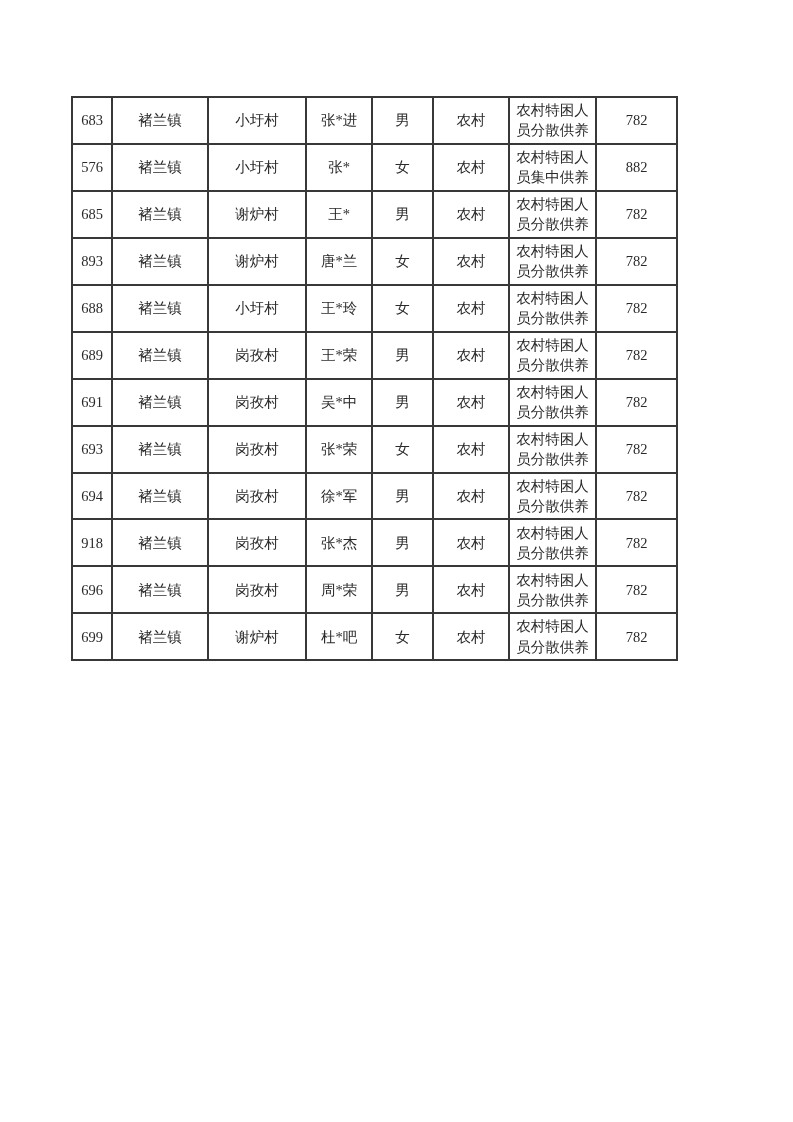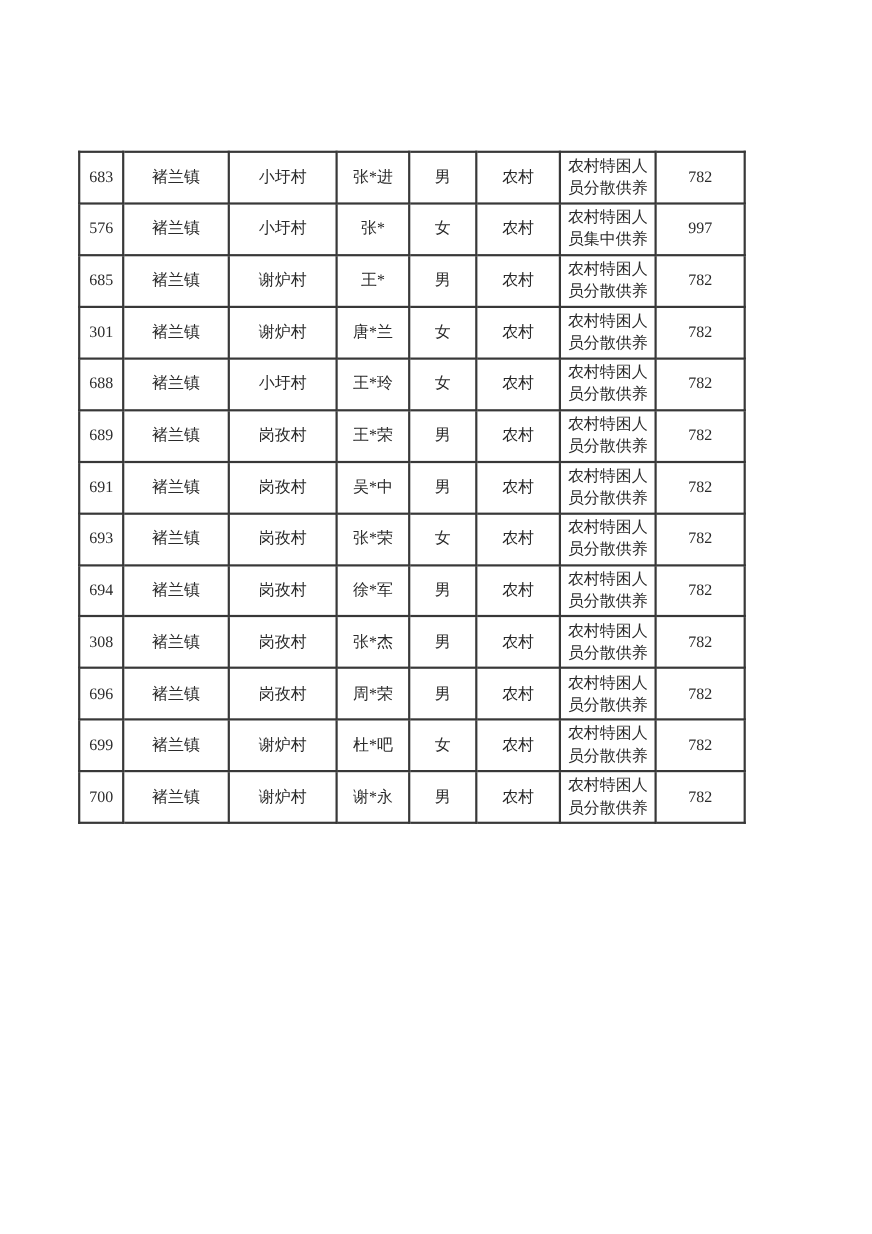--- a/index.html
+++ b/index.html
@@ -16,21 +16,20 @@
     font-family: "Liberation Serif", "DejaVu Serif", serif;
   }
   table.records {
     position: absolute;
     left: 71px;
     top: 96px;
     width: 605px;
     border-collapse: collapse;
     table-layout: fixed;
     border: 2px solid #383838;
-    margin-top: 41px;
   }
   table.records td {
     border: 2px solid #383838;
     height: 44.95px;           
     padding: 0 3px;
     text-align: center;
     vertical-align: middle;
     font-size: 14.5px;
     line-height: 1.4;
     color: #2a2a2a;
@@ -74,34 +73,34 @@
           <td>782</td>
         </tr>
         <tr>
           <td>576</td>
           <td>褚兰镇</td>
           <td>小圩村</td>
           <td>张*</td>
           <td>女</td>
           <td>农村</td>
           <td>农村特困人员集中供养</td>
-          <td>997</td>
+          <td>882</td>
         </tr>
         <tr>
           <td>685</td>
           <td>褚兰镇</td>
           <td>谢炉村</td>
           <td>王*</td>
           <td>男</td>
           <td>农村</td>
           <td>农村特困人员分散供养</td>
           <td>782</td>
         </tr>
         <tr>
-          <td>301</td>
+          <td>893</td>
           <td>褚兰镇</td>
           <td>谢炉村</td>
           <td>唐*兰</td>
           <td>女</td>
           <td>农村</td>
           <td>农村特困人员分散供养</td>
           <td>782</td>
         </tr>
         <tr>
           <td>688</td>
@@ -147,21 +146,21 @@
           <td>694</td>
           <td>褚兰镇</td>
           <td>岗孜村</td>
           <td>徐*军</td>
           <td>男</td>
           <td>农村</td>
           <td>农村特困人员分散供养</td>
           <td>782</td>
         </tr>
         <tr>
-          <td>308</td>
+          <td>918</td>
           <td>褚兰镇</td>
           <td>岗孜村</td>
           <td>张*杰</td>
           <td>男</td>
           <td>农村</td>
           <td>农村特困人员分散供养</td>
           <td>782</td>
         </tr>
         <tr>
           <td>696</td>
@@ -176,25 +175,15 @@
         <tr>
           <td>699</td>
           <td>褚兰镇</td>
           <td>谢炉村</td>
           <td>杜*吧</td>
           <td>女</td>
           <td>农村</td>
           <td>农村特困人员分散供养</td>
           <td>782</td>
         </tr>
-        <tr>
-          <td>700</td>
-          <td>褚兰镇</td>
-          <td>谢炉村</td>
-          <td>谢*永</td>
-          <td>男</td>
-          <td>农村</td>
-          <td>农村特困人员分散供养</td>
-          <td>782</td>
-        </tr>
       </tbody>
   </table>
 </div>
 
 </body></html>

